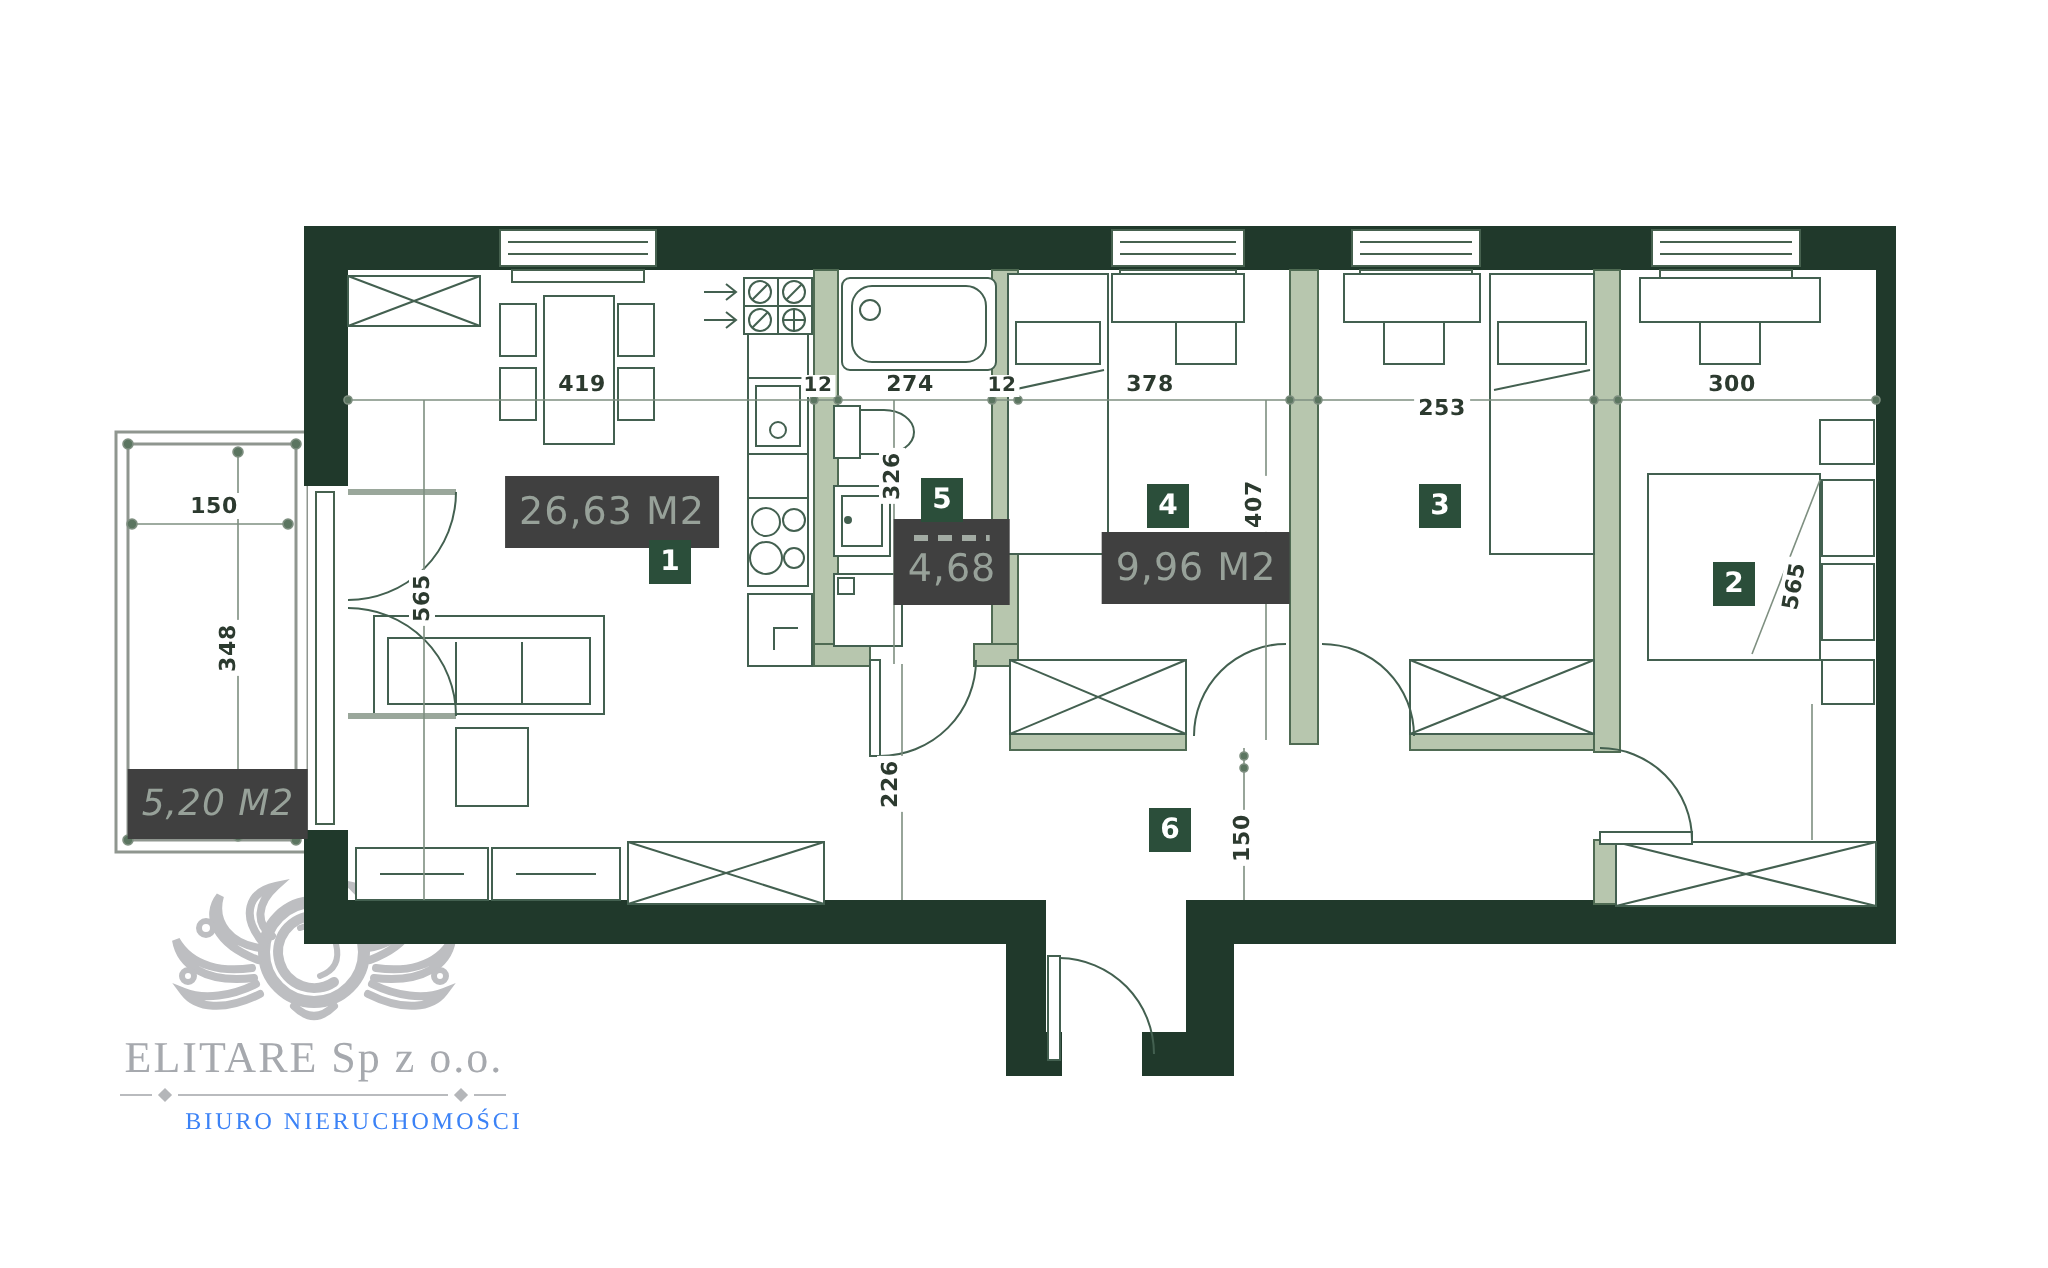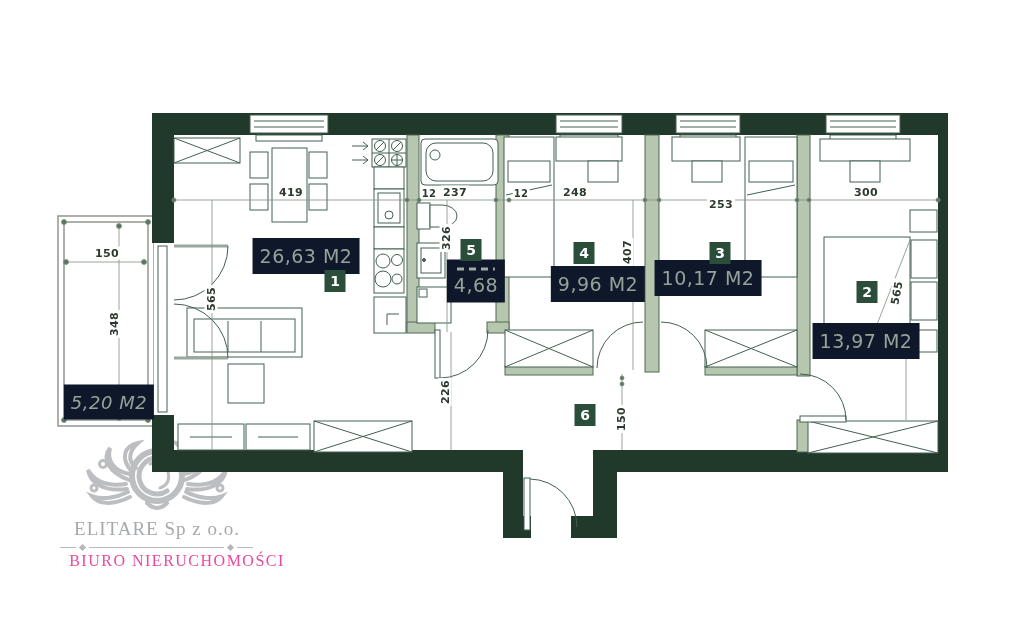--- a/index.html
+++ b/index.html
@@ -3,33 +3,33 @@
 <meta charset="utf-8">
 <style>
   html,body{margin:0;padding:0;background:#ffffff;}
   #plan{position:relative;width:948px;height:634px;background:#ffffff;overflow:hidden;
         font-family:"DejaVu Sans",sans-serif;}
   #plan svg{position:absolute;left:0;top:0;}
   .dim{position:absolute;transform:translate(-50%,-50%);font-weight:700;font-size:11px;
        color:#2c3a2f;letter-spacing:.3px;background:#ffffff;padding:0 2px;white-space:nowrap;z-index:5;}
   .dim.v{transform:translate(-50%,-50%) rotate(-90deg);}
   .dim.d80{transform:translate(-50%,-50%) rotate(-80deg);}
-  .dim.sm{font-size:10px;padding:0 1px;margin-left:20px;}
+  .dim.sm{font-size:10px;padding:0 1px;}
   .area{position:absolute;transform:translate(-50%,-50%);font-size:19px;font-weight:400;
-        color:#97a199;background:#0f172a;padding:7px 7px;letter-spacing:.5px;white-space:nowrap;z-index:4;}
+        color:#97a199;background:#404040;padding:7px 7px;letter-spacing:.5px;white-space:nowrap;z-index:4;}
   .area.sm{font-size:18px;font-style:italic;}
   .area .frag{width:38px;height:3px;margin:1px auto 3px;
         background:repeating-linear-gradient(90deg,#a2aba3 0 7px,transparent 7px 12px);}
   .area .stack{text-align:center;}
   .badge{position:absolute;transform:translate(-50%,-50%);width:21px;height:22px;background:#2b4e3a;
         color:#ffffff;font-weight:700;font-size:14px;display:flex;align-items:center;justify-content:center;z-index:6;}
   .logo-company{position:absolute;transform:translate(-50%,-50%);font-family:"Liberation Serif",serif;
-        font-size:19px;color:#a6a9ae;letter-spacing:1px;white-space:nowrap;z-index:3;}
+        font-size:22px;color:#a6a9ae;letter-spacing:1px;white-space:nowrap;z-index:3;}
   .logo-tagline{position:absolute;transform:translate(-50%,-50%);font-family:"Liberation Serif",serif;
-        font-size:16px;color:#ec4899;letter-spacing:1.5px;white-space:nowrap;z-index:3;padding-left:40px;}
+        font-size:12px;color:#3b82f6;letter-spacing:1.5px;white-space:nowrap;z-index:3;padding-left:40px;}
   .logo-divider{position:absolute;left:60px;top:545px;width:193px;display:flex;align-items:center;gap:4px;z-index:3;}
   .logo-divider .ln{height:1px;background:#b9bbbe;}
   .logo-divider .ln.end{width:16px;}
   .logo-divider .ln.mid{flex:1;}
   .logo-divider .diamond{width:5px;height:5px;background:#b4b6b9;transform:rotate(45deg);flex:0 0 auto;}
 </style>
 </head>
 <body>
 
 <div id="plan">
@@ -303,42 +303,40 @@
         <circle cx="148" cy="222" r="2.5"></circle>
     <circle cx="64" cy="420" r="2.5"></circle>
         <circle cx="148" cy="420" r="2.5"></circle>
     <line x1="910" y1="240" x2="876" y2="327"></line>
     <line x1="906" y1="352" x2="906" y2="420"></line>
   </g>
 </svg>
 
   <div class="dim" style="left:291px;top:192px">419</div>
   <div class="dim sm" style="left:409px;top:193px">12</div>
-  <div class="dim" style="left:455px;top:192px">237</div>
+  <div class="dim" style="left:455px;top:192px">274</div>
   <div class="dim sm" style="left:501px;top:193px">12</div>
-  <div class="dim" style="left:575px;top:192px">248</div>
+  <div class="dim" style="left:575px;top:192px">378</div>
   <div class="dim" style="left:721px;top:204px">253</div>
   <div class="dim" style="left:866px;top:192px">300</div>
   <div class="dim v" style="left:211px;top:299px">565</div>
   <div class="dim v" style="left:446px;top:238px">326</div>
   <div class="dim v" style="left:627px;top:252px">407</div>
   <div class="dim d80" style="left:897px;top:293px">565</div>
   <div class="dim v" style="left:445px;top:392px">226</div>
   <div class="dim v" style="left:621px;top:419px">150</div>
   <div class="dim" style="left:107px;top:253px">150</div>
   <div class="dim v" style="left:114px;top:324px">348</div>
 
   <div class="area" style="left:306px;top:256px">26,63 M2</div>
   <div class="area" style="left:476px;top:281px">
     <div class="frag"></div>
     <div class="stack">4,68</div>
   </div>
   <div class="area" style="left:598px;top:284px">9,96 M2</div>
-  <div class="area" style="left:708px;top:278px">10,17 M2</div>
-  <div class="area" style="left:866px;top:341px">13,97 M2</div>
   <div class="area sm" style="left:109px;top:402px">5,20 M2</div>
 
   <div class="badge" style="left:335px;top:281px">1</div>
   <div class="badge" style="left:867px;top:292px">2</div>
   <div class="badge" style="left:720px;top:253px">3</div>
   <div class="badge" style="left:584px;top:253px">4</div>
   <div class="badge" style="left:471px;top:250px">5</div>
   <div class="badge" style="left:585px;top:415px">6</div>
 
   <div class="logo-company" style="left:157px;top:529px">ELITARE Sp z o.o.</div>

